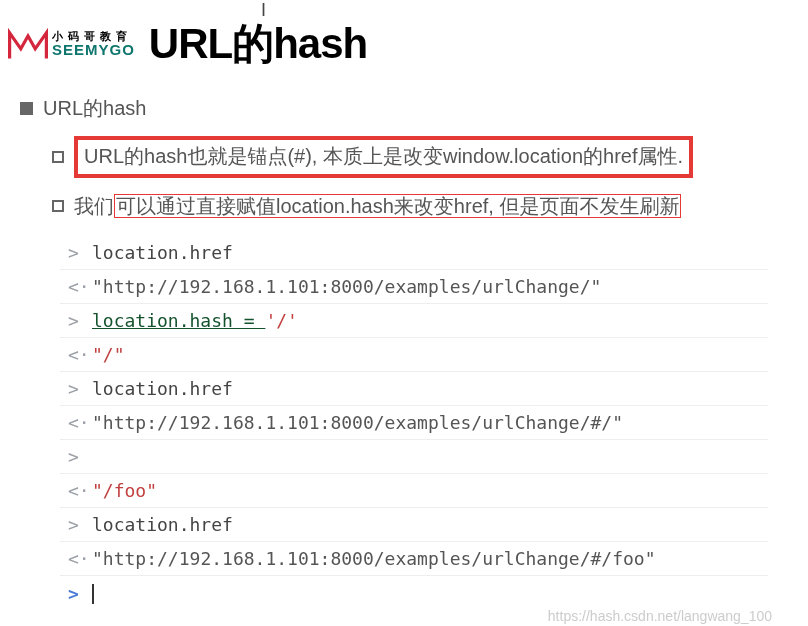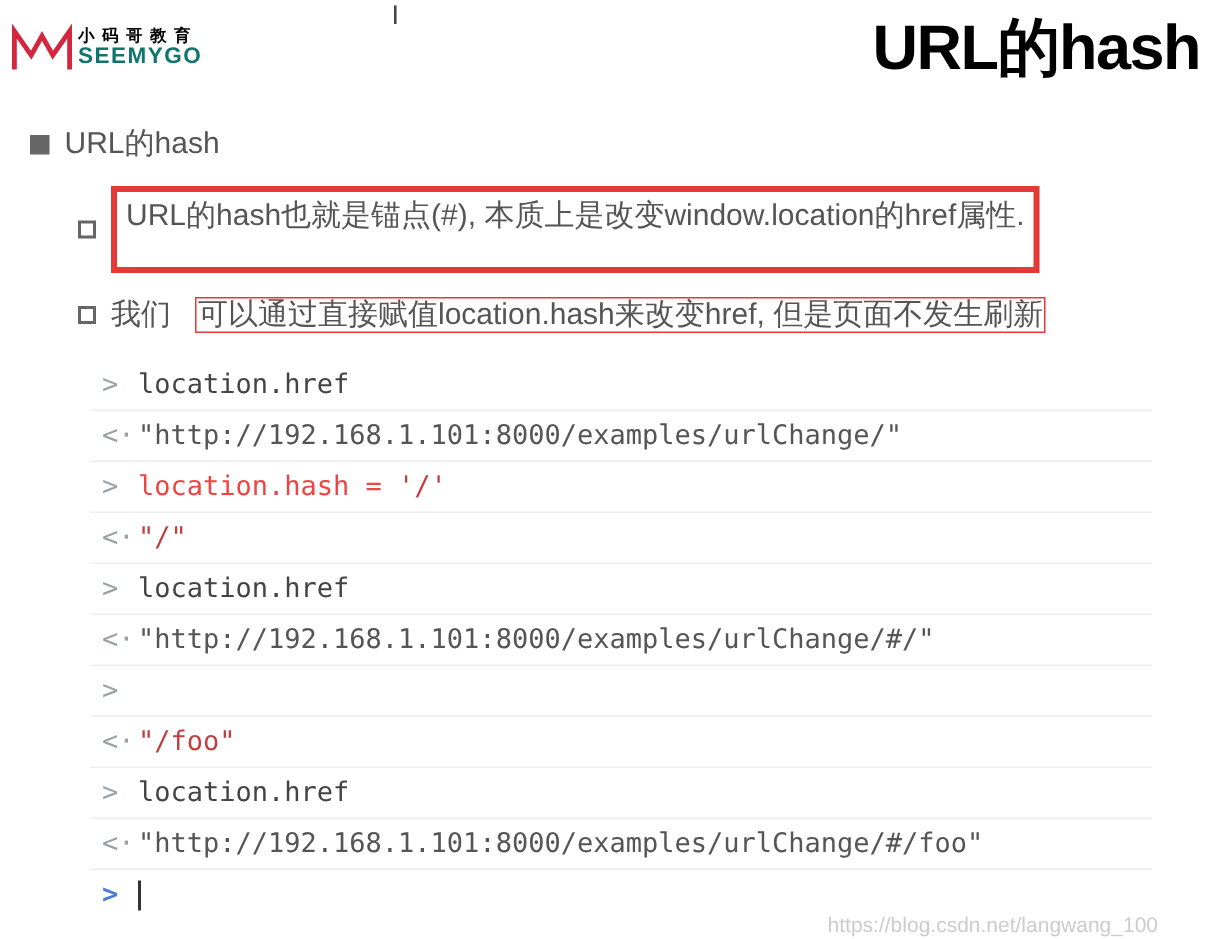--- a/index.html
+++ b/index.html
@@ -7,23 +7,22 @@
       font-family: -apple-system, BlinkMacSystemFont, "Segoe UI", "Microsoft YaHei", sans-serif;
       background: #fff;
       width: 808px;
       height: 626px;
       position: relative;
       overflow: hidden;
     }
     .header {
       display: flex;
       align-items: center;
-      padding: 4px 8px 10px 8px;
+      padding: 16px 8px 10px 8px;
       gap: 8px;
-      justify-content: space-between;
     }
     .logo {
       display: flex;
       align-items: center;
       gap: 4px;
     }
     .logo-icon {
       width: 40px;
       height: 36px;
     }
@@ -80,29 +79,28 @@
       height: 12px;
       border: 2px solid #666;
       flex-shrink: 0;
       margin-left: 32px;
     }
     .row-text {
       line-height: 1.4;
     }
     .hl-box-red {
       border: 4px solid #e53935;
-      padding: 2px 6px 20px 6px;
+      padding: 2px 6px 4px 6px;
       display: inline-block;
       color: #555;
     }
     .thin-red-box {
       border: 1.5px solid #e53935;
       display: inline;
       padding: 0 1px;
-      margin-left: 16px;
     }
     .console {
       margin-left: 40px;
       margin-right: 20px;
       margin-top: 16px;
       background: #fff;
       font-family: Menlo, Consolas, monospace;
       font-size: 18px;
       color: #444;
     }
@@ -131,21 +129,21 @@
       color: #4a7bd8;
       width: 14px;
       flex-shrink: 0;
       font-weight: 700;
       font-family: monospace;
     }
     .out-str {
       color: #555;
     }
     .red-str { color: #c23f3f; }
-    .eq { color: #ef4444; }
+    .eq { color: #14532d; text-decoration: underline; }
     .caret-blink {
       display: inline-block;
       width: 1.5px;
       height: 20px;
       background: #333;
       vertical-align: middle;
     }
     .watermark {
       position: absolute;
       right: 36px;
@@ -232,13 +230,13 @@
         <span class="arrow-out">&lt;·</span>
         <span><span class="out-str">"</span><span class="out-str ul">http://192.168.1.101:8000/examples/urlChange/#/foo</span><span class="out-str">"</span></span>
       </div>
       <div class="console-line">
         <span class="arrow-in-active">&gt;</span>
         <span><span class="caret-blink"></span></span>
       </div>
     </div>
 </div>
 
-<div class="watermark">https://blog.csdn.net/langwang_100</div>
+<div class="watermark">https://hash.csdn.net/langwang_100</div>
 
 </body></html>

